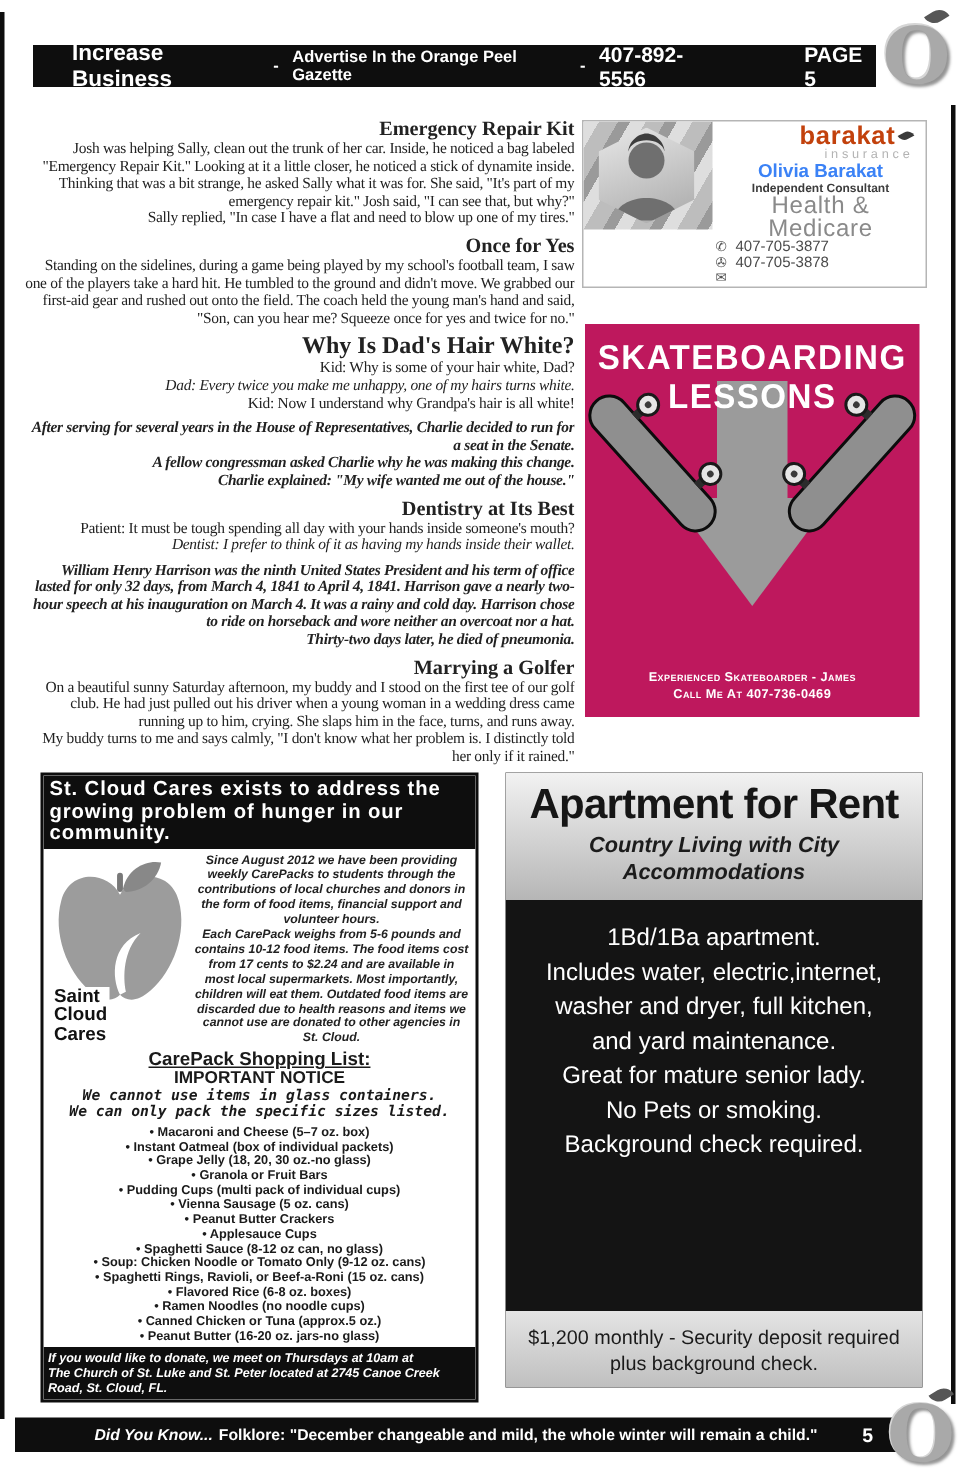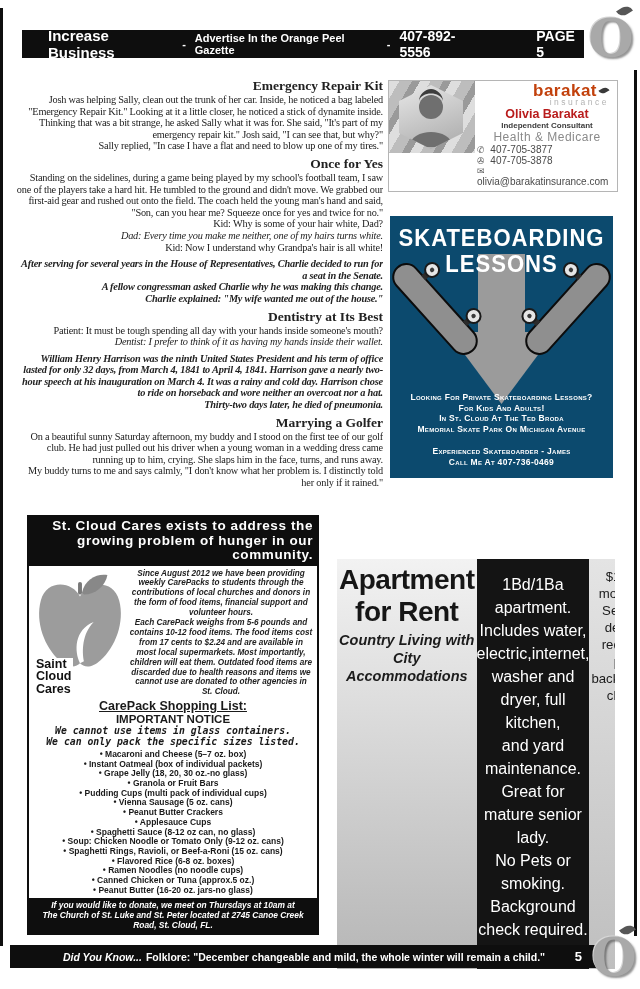--- a/index.html
+++ b/index.html
@@ -46,64 +46,64 @@
   .b-photo{position:absolute;left:0;top:0;width:86px;height:72px;
            background:repeating-linear-gradient(120deg,#dedede 0 9px,#bdbdbd 9px 20px,#9a9a9a 20px 27px);}
   .b-hex{position:absolute;left:10px;top:4px;width:64px;height:64px;
          background:linear-gradient(160deg,#e7e7e7,#a9a9a9);
          clip-path:polygon(50% 0,100% 25%,100% 75%,50% 100%,0 75%,0 25%);}
   .b-right{margin-left:88px;text-align:center;}
   .b-brandrow{display:flex;justify-content:flex-end;align-items:center;gap:2px;padding:2px 8px 0 0;}
   .b-brand{font-weight:bold;font-size:17px;line-height:15px;color:#c2410c;letter-spacing:0.5px;}
   .b-brandleaf{width:10px;height:5px;background:#3a3a3a;border-radius:0 8px 0 8px;transform:rotate(-28deg);display:inline-block;}
   .b-brandsub{text-align:right;padding-right:8px;font-size:8.5px;line-height:9px;color:#b3b3b3;letter-spacing:2.5px;}
-  .b-name{font-weight:bold;font-size:12.5px;line-height:13px;color:#b91c1c;margin-top:1px;}
+  .b-name{font-weight:bold;font-size:12.5px;line-height:13px;color:#3b82f6;margin-top:1px;}
   .b-role{font-weight:bold;font-size:8px;line-height:9px;color:#3c3c3c;}
-  .b-spec{font-size:12px;line-height:15px;color:#8a8a8a;letter-spacing:0.5px;}
+  .b-spec{font-size:16px;line-height:15px;color:#8a8a8a;letter-spacing:0.5px;}
   .b-contacts{display:inline-block;text-align:left;font-size:10px;line-height:10.5px;color:#4a4a4a;}
   .b-contact-row .b-ic{font-family:"DejaVu Sans",sans-serif;font-size:9px;margin-right:3px;color:#555;}
   .b-address{clear:both;text-align:center;font-size:9px;line-height:10px;color:#4a4a4a;margin-top:1px;}
   .b-address .b-ic{font-family:"DejaVu Sans",sans-serif;font-size:8px;margin-right:2px;}
 
   
-  .skate{position:absolute;left:390px;top:216px;width:223px;height:262px;background:#0c4a6e;
+  .skate{position:absolute;left:390px;top:216px;width:223px;height:262px;background:#be185d;
          color:#fff;text-align:center;overflow:hidden;}
   .skate-title{position:relative;z-index:2;margin-top:9px;font-weight:bold;font-size:23px;line-height:26px;
                letter-spacing:1px;text-transform:uppercase;transform:scaleX(.96);}
   .skate-art{position:absolute;left:0;top:38px;z-index:1;}
   .skate-lines{position:absolute;z-index:2;left:0;right:0;top:176px;font-weight:bold;font-size:8.5px;
                line-height:10.5px;font-variant:small-caps;letter-spacing:0.3px;}
   .skate-lines2{top:230px;}
 
   
   .cares{position:absolute;left:27px;top:515px;width:292px;height:420px;border:2px solid #0e0e0e;
          box-sizing:border-box;background:#fff;display:flex;flex-direction:column;overflow:hidden;}
   .cares-head{background:#0e0e0e;color:#fff;font-weight:bold;font-size:13.5px;line-height:14.5px;
-              letter-spacing:0.6px;text-align:right;padding:2px 4px 3px;}
+              letter-spacing:0.6px;text-align:left;padding:2px 4px 3px;}
   .cares-body{display:flex;padding:3px 4px 0;}
   .cares-logo{position:relative;width:96px;flex:none;}
   .cares-logo-text{position:absolute;left:1px;bottom:2px;background:#fff;padding:0 2px;
                    font-weight:bold;font-size:12.5px;line-height:12.5px;color:#111;text-align:left;}
   .cares-logo-text span{display:block;}
   .cares-intro{flex:1;font-size:8.2px;line-height:9.9px;font-weight:bold;font-style:italic;
                text-align:center;color:#222;}
   .cares-intro p{margin:0;}
   .cares-list-title{text-align:center;font-weight:bold;font-size:12.5px;line-height:14px;text-decoration:underline;margin-top:2px;}
   .cares-notice{text-align:center;font-weight:bold;font-size:11.5px;line-height:13px;}
   .cares-mono{font-family:"DejaVu Sans Mono",monospace;font-weight:bold;font-style:italic;
               font-size:9.8px;line-height:10.8px;text-align:center;}
   .cares-items{list-style:none;margin:2px 0 0;padding:0;text-align:center;font-weight:bold;
                font-size:8.5px;line-height:9.7px;color:#1a1a1a;}
   .cares-items li::before{content:"• ";}
-  .cares-foot{margin-top:auto;background:#0e0e0e;color:#fff;text-align:center;padding:2px 3px 3px;}
+  .cares-foot{margin-top:auto;background:#0e0e0e;color:#fff;text-align:left;padding:2px 3px 3px;}
   .cares-donate{font-style:italic;font-weight:bold;font-size:8.4px;line-height:10px;}
 
   
   .apt{position:absolute;left:337px;top:515px;width:278px;height:410px;background:#141414;
-       display:flex;overflow:hidden;margin-top:44px;}
+       display:flex;flex-direction:column;overflow:hidden;}
   .apt-head{background:linear-gradient(#f2f2f2,#b6b6b6);text-align:center;padding:5px 2px 9px;}
   .apt-title{font-weight:bold;font-size:28px;line-height:32px;color:#161616;letter-spacing:-0.5px;}
   .apt-sub{font-weight:bold;font-style:italic;font-size:14.5px;line-height:18px;color:#1c1c1c;margin-top:3px;}
   .apt-body{flex:1;color:#fff;text-align:center;font-size:16px;line-height:23px;padding-top:14px;}
   .apt-price{background:linear-gradient(#e4e4e4,#bfbfbf);text-align:center;color:#1a1a1a;
              font-size:13.2px;line-height:17px;padding:9px 2px 8px;}
   .apt-phone{font-weight:bold;font-size:35px;line-height:40px;margin-top:6px;letter-spacing:0.5px;}
 
   
   .botbar{position:absolute;left:10px;top:945px;width:588px;height:23px;background:#0e0e0e;color:#fff;
@@ -134,22 +134,23 @@
     <article class="joke">
       <h3 class="joke-title">Emergency Repair Kit</h3>
       <p>Josh was helping Sally, clean out the trunk of her car. Inside, he noticed a bag labeled "Emergency Repair Kit." Looking at it a little closer, he noticed a stick of dynamite inside. Thinking that was a bit strange, he asked Sally what it was for. She said, "It's part of my emergency repair kit." Josh said, "I can see that, but why?"</p>
       <p>Sally replied, "In case I have a flat and need to blow up one of my tires."</p>
     </article>
     <article class="joke">
       <h3 class="joke-title">Once for Yes</h3>
       <p>Standing on the sidelines, during a game being played by my school's football team, I saw one of the players take a hard hit. He tumbled to the ground and didn't move. We grabbed our first-aid gear and rushed out onto the field. The coach held the young man's hand and said, "Son, can you hear me? Squeeze once for yes and twice for no."</p>
     </article>
     <article class="joke">
+      <h3 class="joke-title big">Why Is Dad's Hair White?</h3>
       <p>Kid: Why is some of your hair white, Dad?</p>
-      <p class="it">Dad: Every time you make me neither, one of my hairs turns white.</p>
+      <p class="it">Dad: Every twice you make me unhappy, one of my hairs turns white.</p>
       <p>Kid: Now I understand why Grandpa's hair is all white!</p>
     </article>
     <article class="joke gap">
       <p class="bi">After serving for several years in the House of Representatives, Charlie decided to run for a seat in the Senate.</p>
       <p class="bi">A fellow congressman asked Charlie why he was making this change.</p>
       <p class="bi">Charlie explained: "My wife wanted me out of the house."</p>
     </article>
     <article class="joke">
       <h3 class="joke-title">Dentistry at Its Best</h3>
       <p>Patient: It must be tough spending all day with your hands inside someone's mouth?</p>
@@ -236,27 +237,20 @@
       <g transform="translate(178,55) rotate(-48)">
         <rect x="-56" y="-13" width="112" height="26" rx="13" fill="#8f8f8f" stroke="#0c0c0c" stroke-width="2"></rect>
         <rect x="-34" y="-22" width="6" height="10" fill="#2b2b2b"></rect>
         <rect x="28" y="-22" width="6" height="10" fill="#2b2b2b"></rect>
         <circle cx="-31" cy="-24" r="7" fill="#e6e6e6" stroke="#1a1a1a" stroke-width="2"></circle>
         <circle cx="-31" cy="-24" r="2.2" fill="#3a3a3a"></circle>
         <circle cx="31" cy="-24" r="7" fill="#e6e6e6" stroke="#1a1a1a" stroke-width="2"></circle>
         <circle cx="31" cy="-24" r="2.2" fill="#3a3a3a"></circle>
       </g>
     </svg>
-    <div class="skate-lines">
-
-    <div>Looking For Private Skateboarding Lessons?</div>
-        <div>For Kids And Adults!</div>
-        <div>In St. Cloud At The Ted Broda</div>
-        <div>Memorial Skate Park On Michigan Avenue</div>
-      </div>
     <div class="skate-lines skate-lines2">
 
     <div>Experienced Skateboarder - James</div>
         <div>Call Me At 407-736-0469</div>
       </div>
   </aside>
 
   <section class="cares">
     <div class="cares-head">St. Cloud Cares exists to address the growing problem of hunger in our community.</div>
     <div class="cares-body">

